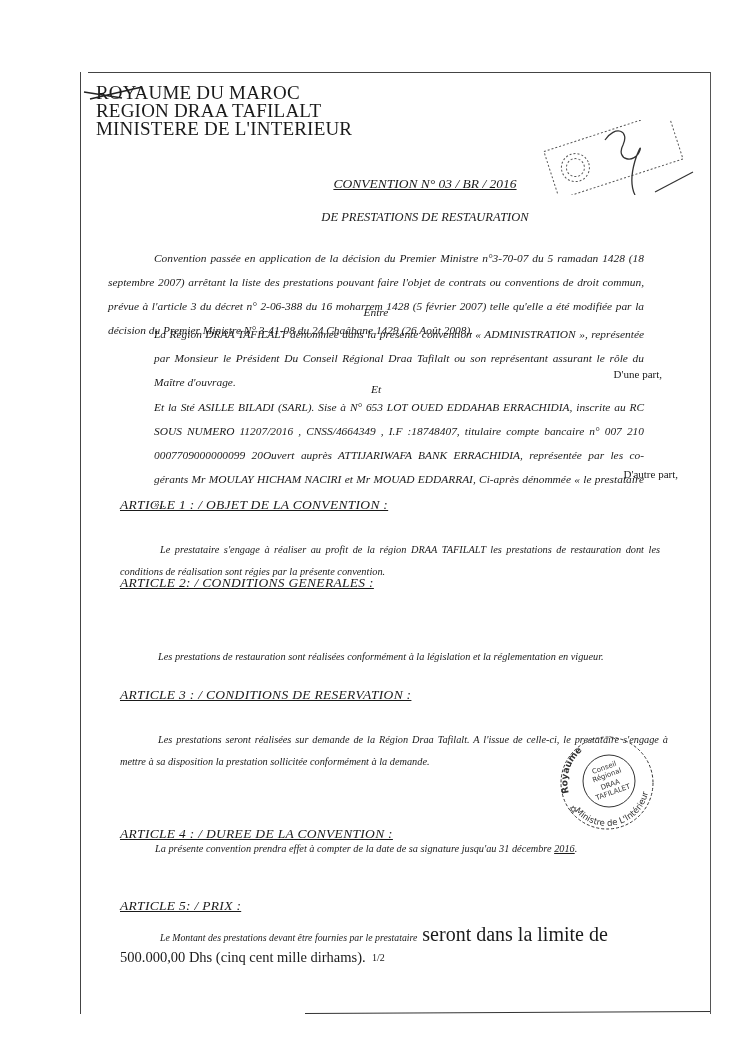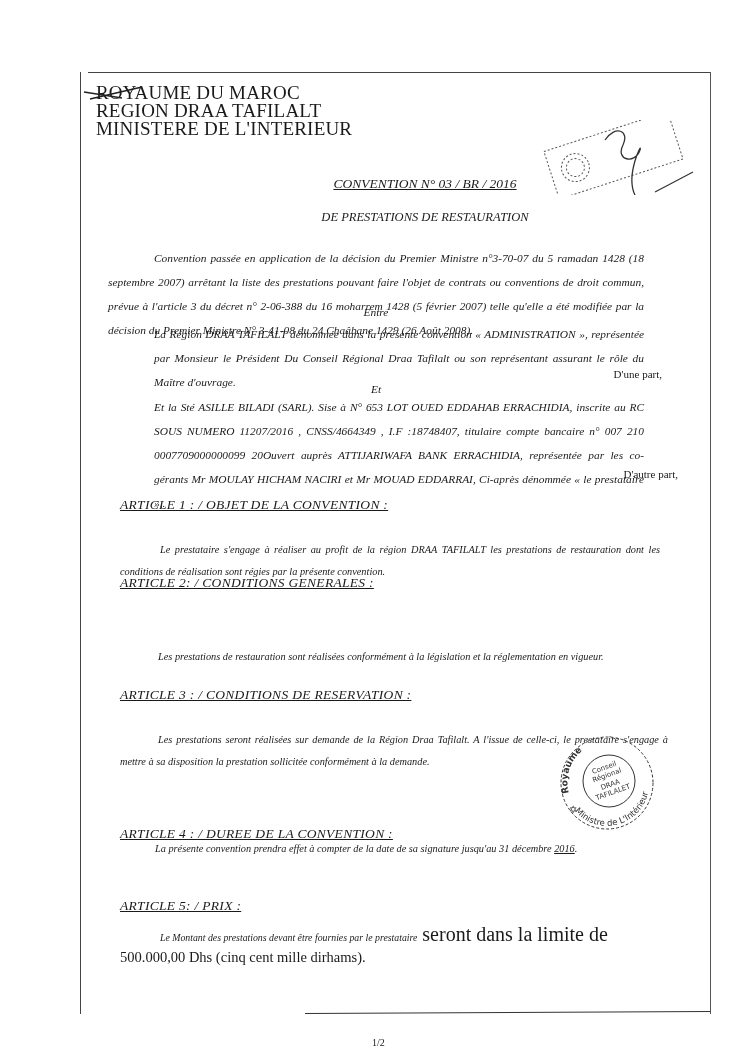--- a/index.html
+++ b/index.html
@@ -23,21 +23,21 @@
 
   .p { position: absolute; font-style: italic; font-size: 11.4px; line-height: 24px; text-align: justify; }
   .p .indent { display: inline-block; width: 46px; }
   .center { position: absolute; font-style: italic; font-size: 11.4px; text-align: center; }
   .right { position: absolute; font-size: 11px; text-align: right; }
 
   .article-h { position: absolute; left: 120px; font-style: italic; font-size: 13.5px; text-decoration: underline; letter-spacing: 0.3px; white-space: nowrap; }
   .sm { font-size: 10.3px; }
   .upright { font-style: normal; font-size: 20px; }
 
-  .page-num { position: absolute; left: 372px; top: 1037px; font-size: 10px; }
+  .page-num { position: absolute; left: 372px; top: 952px; font-size: 10px; }
 
   .stamp-top { position: absolute; left: 535px; top: 120px; width: 160px; height: 75px; }
   .stamp-round { position: absolute; left: 557px; top: 733px; width: 100px; height: 100px; }
 </style>
 </head>
 <body>
 
 <div class="frame-top"></div>
 <div class="frame-left"></div>
 <div class="frame-right"></div>

